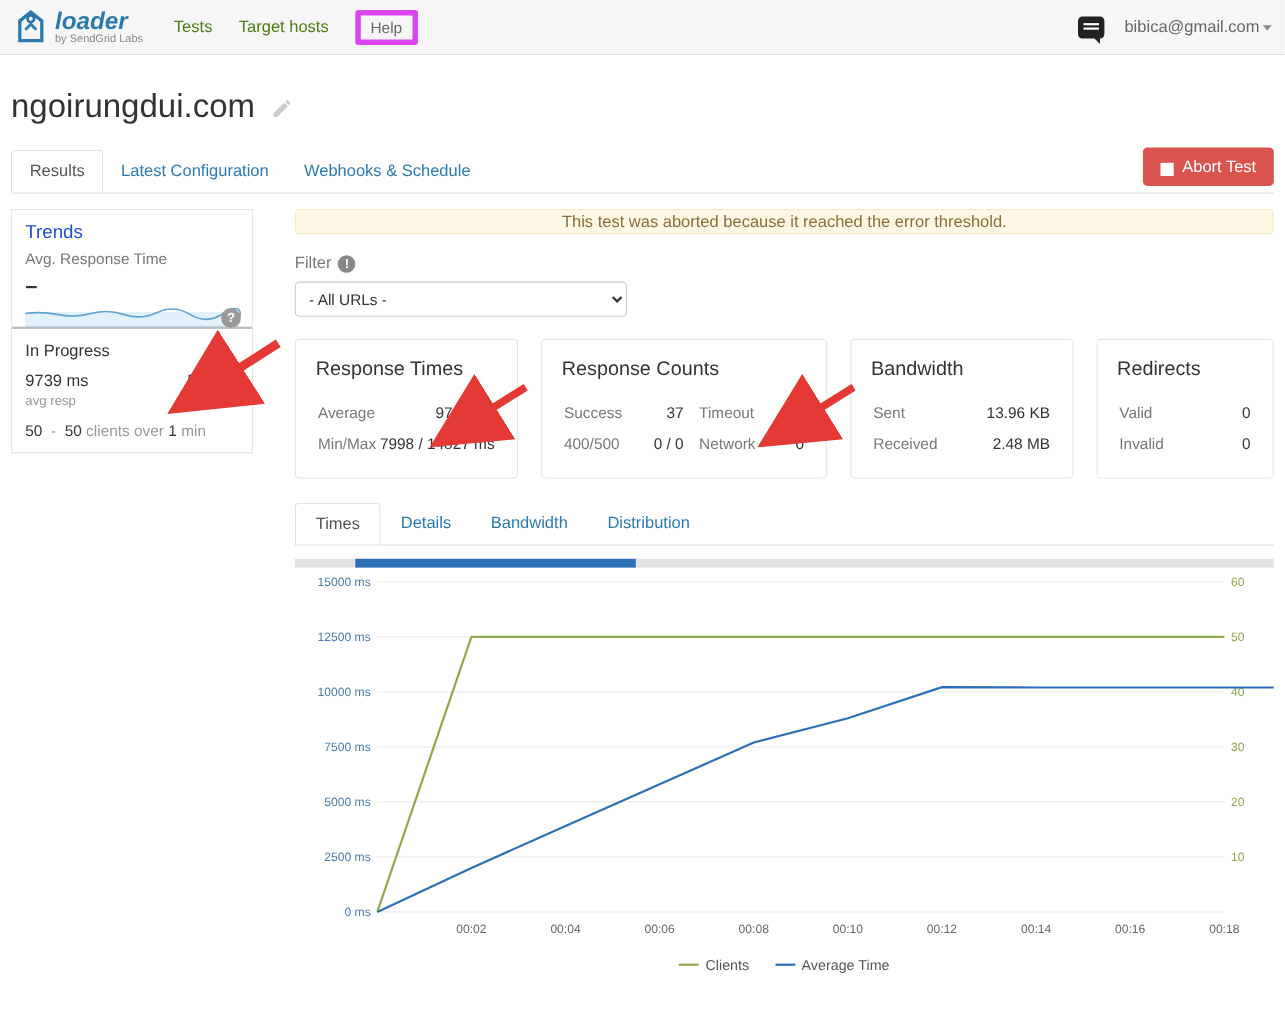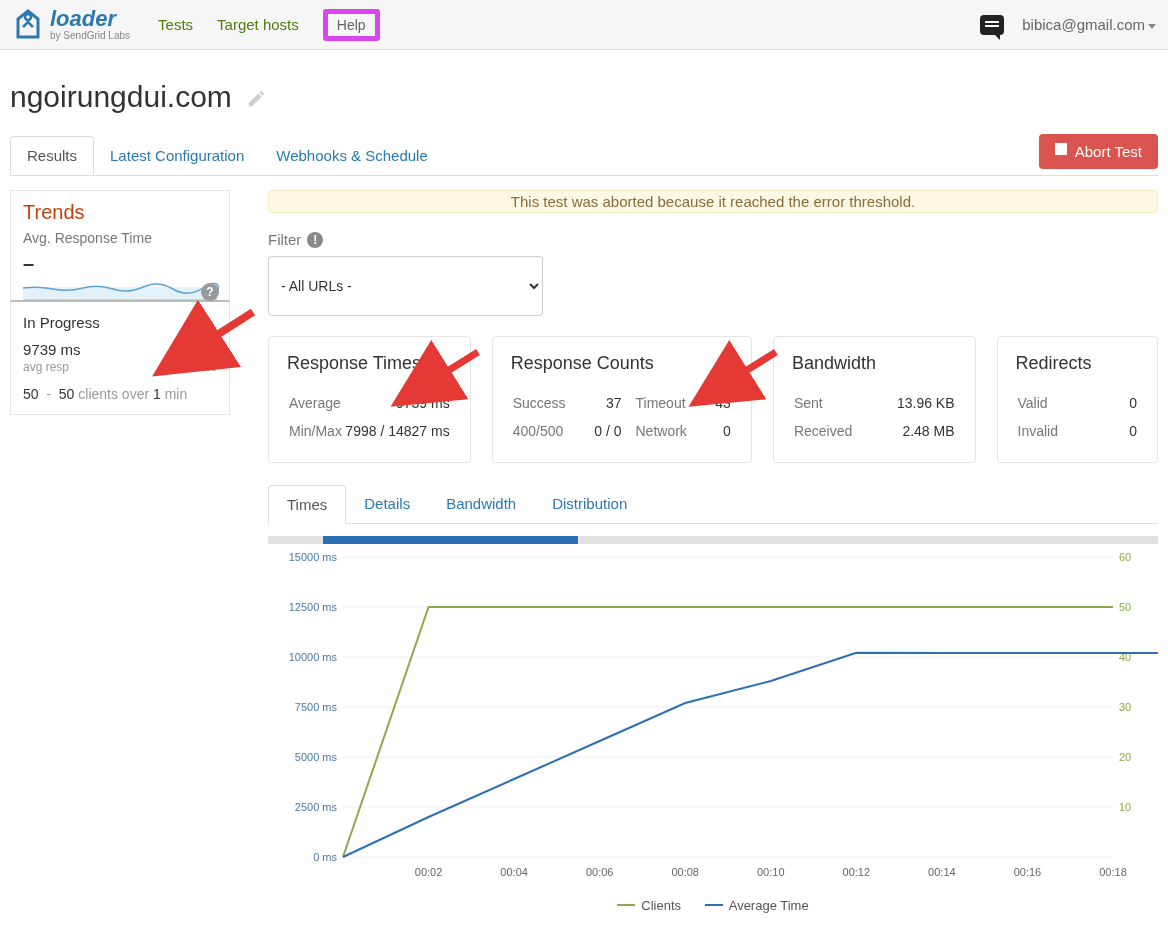--- a/index.html
+++ b/index.html
@@ -16,44 +16,44 @@
 .chat-icon::after{content:"";position:absolute;top:6px;left:5px;right:5px;height:2px;background:#fff;box-shadow:0 4px 0 #fff}
 .user{color:#666;font-size:15px}
 .caret{display:inline-block;width:0;height:0;border-left:4px solid transparent;border-right:4px solid transparent;border-top:5px solid #888;margin-left:3px;vertical-align:middle}
 .page{padding:12px 10px 40px}
 .title-row{display:flex;align-items:center;margin:18px 0 20px}
 h1{font-size:30px;font-weight:500;color:#333;margin-right:14px}
 .edit-icon{width:20px;height:20px;position:relative;color:#bbb}
 .tabs{border-bottom:1px solid #ddd;display:flex;align-items:center}
 .tab{padding:10px 16px;color:#2a7ab0;cursor:pointer;font-size:15px;margin-bottom:-1px}
 .tab.active{border:1px solid #ddd;border-bottom:1px solid #fff;border-radius:4px 4px 0 0;color:#555}
-.abort-btn{margin-left:auto;background:#d9534f;color:#fff;border:none;border-radius:4px;padding:9px 16px;font-size:15px;cursor:pointer;display:flex;align-items:flex-start;margin-bottom:6px}
+.abort-btn{margin-left:auto;background:#d9534f;color:#fff;border:none;border-radius:4px;padding:9px 16px;font-size:15px;cursor:pointer;display:flex;align-items:flex-end;margin-bottom:6px}
 .stop-icon{width:12px;height:12px;background:#fff;margin-right:8px}
 .content{display:flex;margin-top:14px}
 .sidebar{width:220px;margin-right:38px}
 .trends-box{border:1px solid #e5e5e5;border-bottom:2px solid #bbb;padding:10px 12px 0;position:relative}
-.trends-title{color:#c2410c;font-size:20px;margin-bottom:6px}
+.trends-title{color:#1d4ed8;font-size:17px;margin-bottom:6px}
 .trends-sub{color:#777;font-size:14px;margin-bottom:6px}
 .trends-dash{font-size:20px;font-weight:700;margin-bottom:3px}
 .spark{height:22px;background:linear-gradient(to bottom,#fff 0%,#fff 42%,#e3f1fb 42%,#e3f1fb 100%);border-bottom:1px solid #bfd7ea;position:relative}
 .spark svg{position:absolute;top:0;left:0}
 .help-dot{position:absolute;right:-2px;bottom:-2px;width:18px;height:18px;border-radius:50%;background:#999;color:#fff;font-size:12px;font-weight:700;text-align:center;line-height:18px}
 .progress-box{border:1px solid #e5e5e5;border-top:none;padding:12px}
 .prog-title{font-size:15px;color:#333;margin-bottom:10px}
 .prog-row{display:flex;justify-content:space-between;margin-bottom:2px}
 .prog-val{font-size:15px;color:#333}
 .prog-lbl{font-size:12px;color:#999}
 .prog-foot{margin-top:12px;font-size:14px;color:#333}
 .prog-foot .g{color:#999}
 .main{flex:1;position:relative}
 .alert{background:#fcf8e3;border:1px solid #f3ecc3;border-radius:4px;padding:2px;text-align:center;color:#8a6d3b;font-size:15px;margin-bottom:18px}
 .filter-row{display:flex;align-items:center;margin-bottom:8px}
 .filter-lbl{color:#777;font-size:15px;margin-right:6px}
 .info-dot{width:16px;height:16px;border-radius:50%;background:#888;color:#fff;font-size:12px;font-weight:700;text-align:center;line-height:16px;display:inline-block}
-.url-select{width:275px;padding:20px 8px;border:1px solid #ccc;border-radius:4px;font-size:14px;background:#fff;color:#333}
+.url-select{width:302px;padding:6px 8px;border:1px solid #ccc;border-radius:4px;font-size:14px;background:#fff;color:#333}
 .cards{display:flex;gap:21px;margin-top:20px;margin-bottom:22px}
 .card{flex:1;border:1px solid #e5e5e5;border-radius:4px;padding:16px 18px}
 .card-title{font-size:18px;color:#333;margin-bottom:14px;font-weight:400}
 .card-tbl{width:100%;font-size:14px}
 .card-tbl td{padding:5px 0;color:#777}
 .card-tbl .v{color:#333;text-align:right;white-space:nowrap}
 .card-tbl .v2{color:#333;text-align:right;padding-left:8px}
 .chart-tabs{display:flex;border-bottom:1px solid #ddd}
 .ctab{padding:10px 18px;color:#2a7ab0;cursor:pointer;font-size:15px;margin-bottom:-1px}
 .ctab.active{border:1px solid #ddd;border-bottom:1px solid #fff;border-radius:4px 4px 0 0;color:#555}

